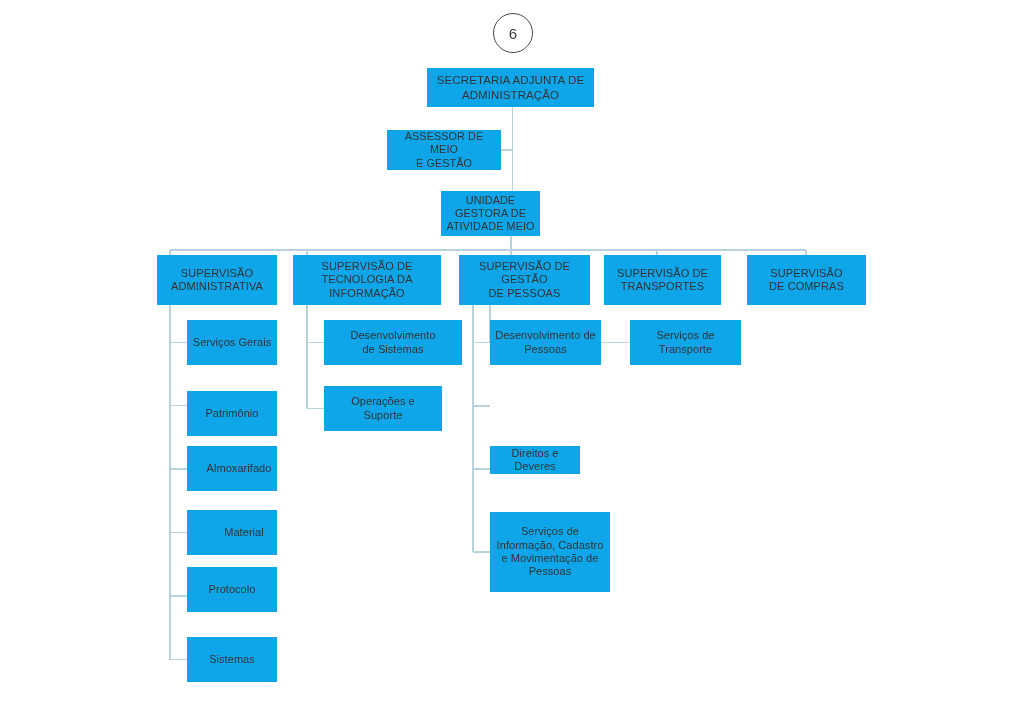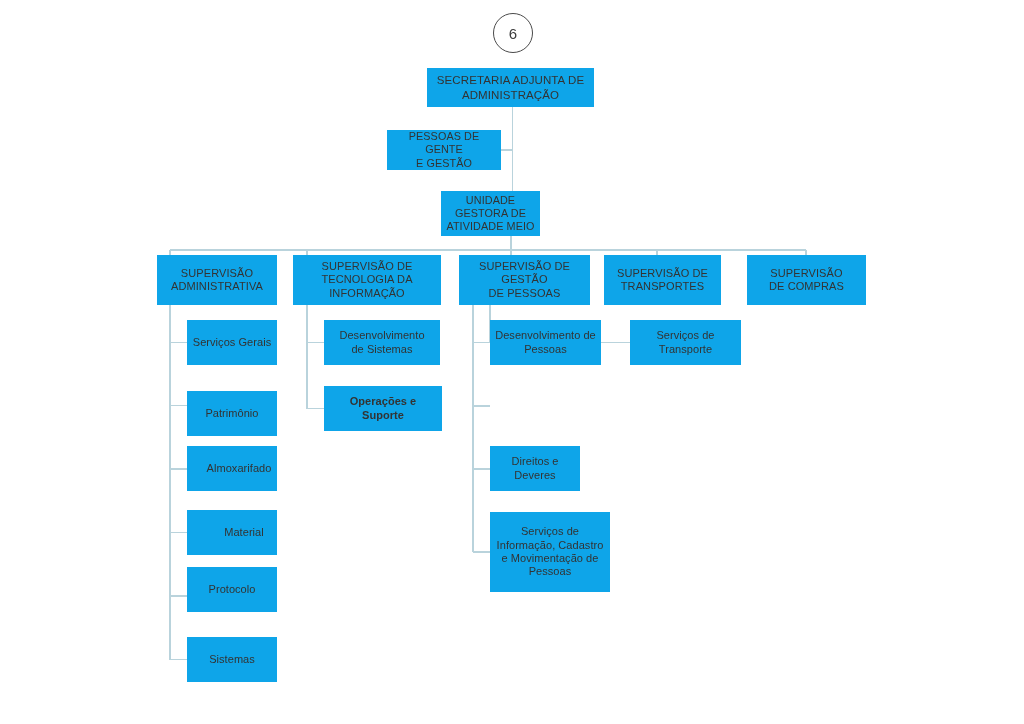--- a/index.html
+++ b/index.html
@@ -97,21 +97,21 @@
     </g>
   </svg>
 
   <div class="pagemark" style="left:493px; top:13px;">
     <span>6</span>
   </div>
 
   <div class="node lvl1" style="left:427px; top:68px; width:167px; height:39px;">SECRETARIA ADJUNTA DE
 ADMINISTRAÇÃO</div>
 
-  <div class="node lvl2" style="left:387px; top:130px; width:114px; height:40px;">PESSOAS DE GENTE
+  <div class="node lvl2" style="left:387px; top:130px; width:114px; height:40px;">ASSESSOR DE MEIO
 E GESTÃO</div>
 
   <div class="node lvl2" style="left:441px; top:191px; width:99px; height:45px;">UNIDADE
 GESTORA DE
 ATIVIDADE MEIO</div>
 
   <div class="node lvl3" style="left:157px; top:255px; width:120px; height:50px;">SUPERVISÃO
 ADMINISTRATIVA</div>
 
   <div class="node lvl3" style="left:293px; top:255px; width:148px; height:50px;">SUPERVISÃO DE
@@ -127,28 +127,28 @@
   <div class="node lvl3" style="left:747px; top:255px; width:119px; height:50px;">SUPERVISÃO
 DE COMPRAS</div>
 
   <div class="node leaf" style="left:187px; top:320px; width:90px; height:45px;">Serviços Gerais</div>
   <div class="node leaf" style="left:187px; top:383px; width:90px; height:45px;margin-top:8px;">Patrimônio</div>
   <div class="node leaf" style="left:187px; top:446px; width:90px; height:45px;padding-left:18px;">Almoxarifado</div>
   <div class="node leaf" style="left:187px; top:510px; width:90px; height:45px;padding-left:28px;">Material</div>
   <div class="node leaf" style="left:187px; top:567px; width:90px; height:45px;">Protocolo</div>
   <div class="node leaf" style="left:187px; top:637px; width:90px; height:45px;">Sistemas</div>
 
-  <div class="node leaf" style="left:324px; top:320px; width:116px; height:45px;">Desenvolvimento
+  <div class="node leaf" style="left:324px; top:320px; width:138px; height:45px;">Desenvolvimento
 de Sistemas</div>
-  <div class="node leaf" style="left:324px; top:386px; width:118px; height:45px;font-weight:bold;">Operações e
+  <div class="node leaf" style="left:324px; top:386px; width:118px; height:45px;">Operações e
 Suporte</div>
 
   <div class="node leaf" style="left:490px; top:320px; width:111px; height:45px;">Desenvolvimento de
 Pessoas</div>
-  <div class="node leaf" style="left:490px; top:446px; width:90px; height:45px;">Direitos e
+  <div class="node leaf" style="left:490px; top:446px; width:90px; height:28px;">Direitos e
 Deveres</div>
   <div class="node leaf" style="left:490px; top:512px; width:120px; height:80px;">Serviços de
 Informação, Cadastro
 e Movimentação de
 Pessoas</div>
 
   <div class="node leaf" style="left:630px; top:320px; width:111px; height:45px;">Serviços de
 Transporte</div>
 
 </div>

